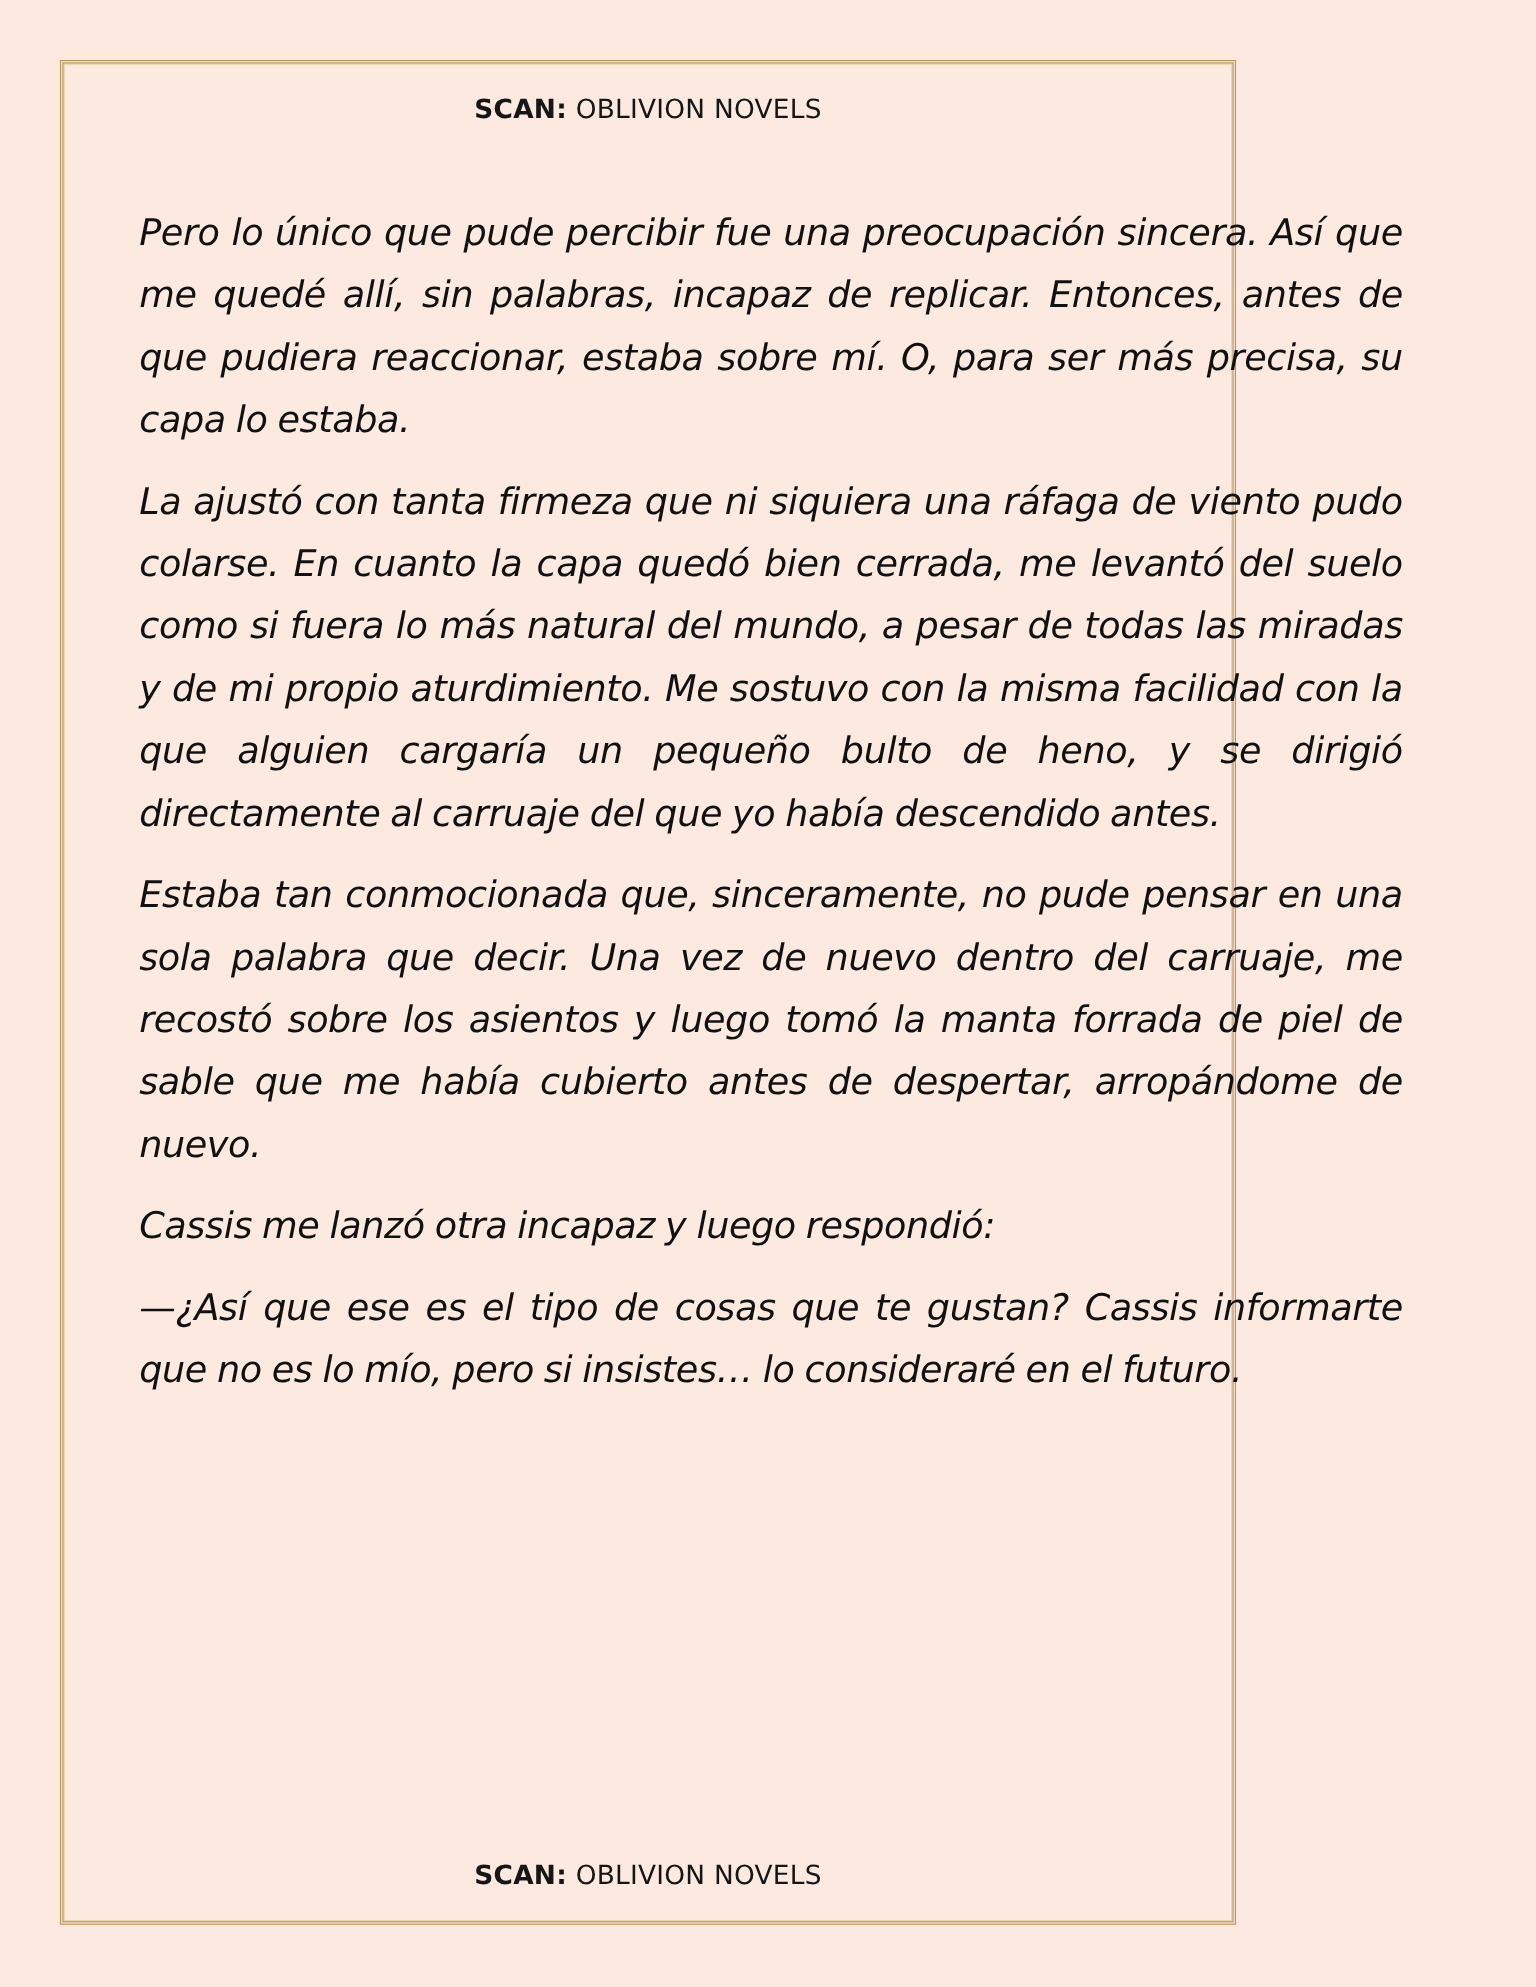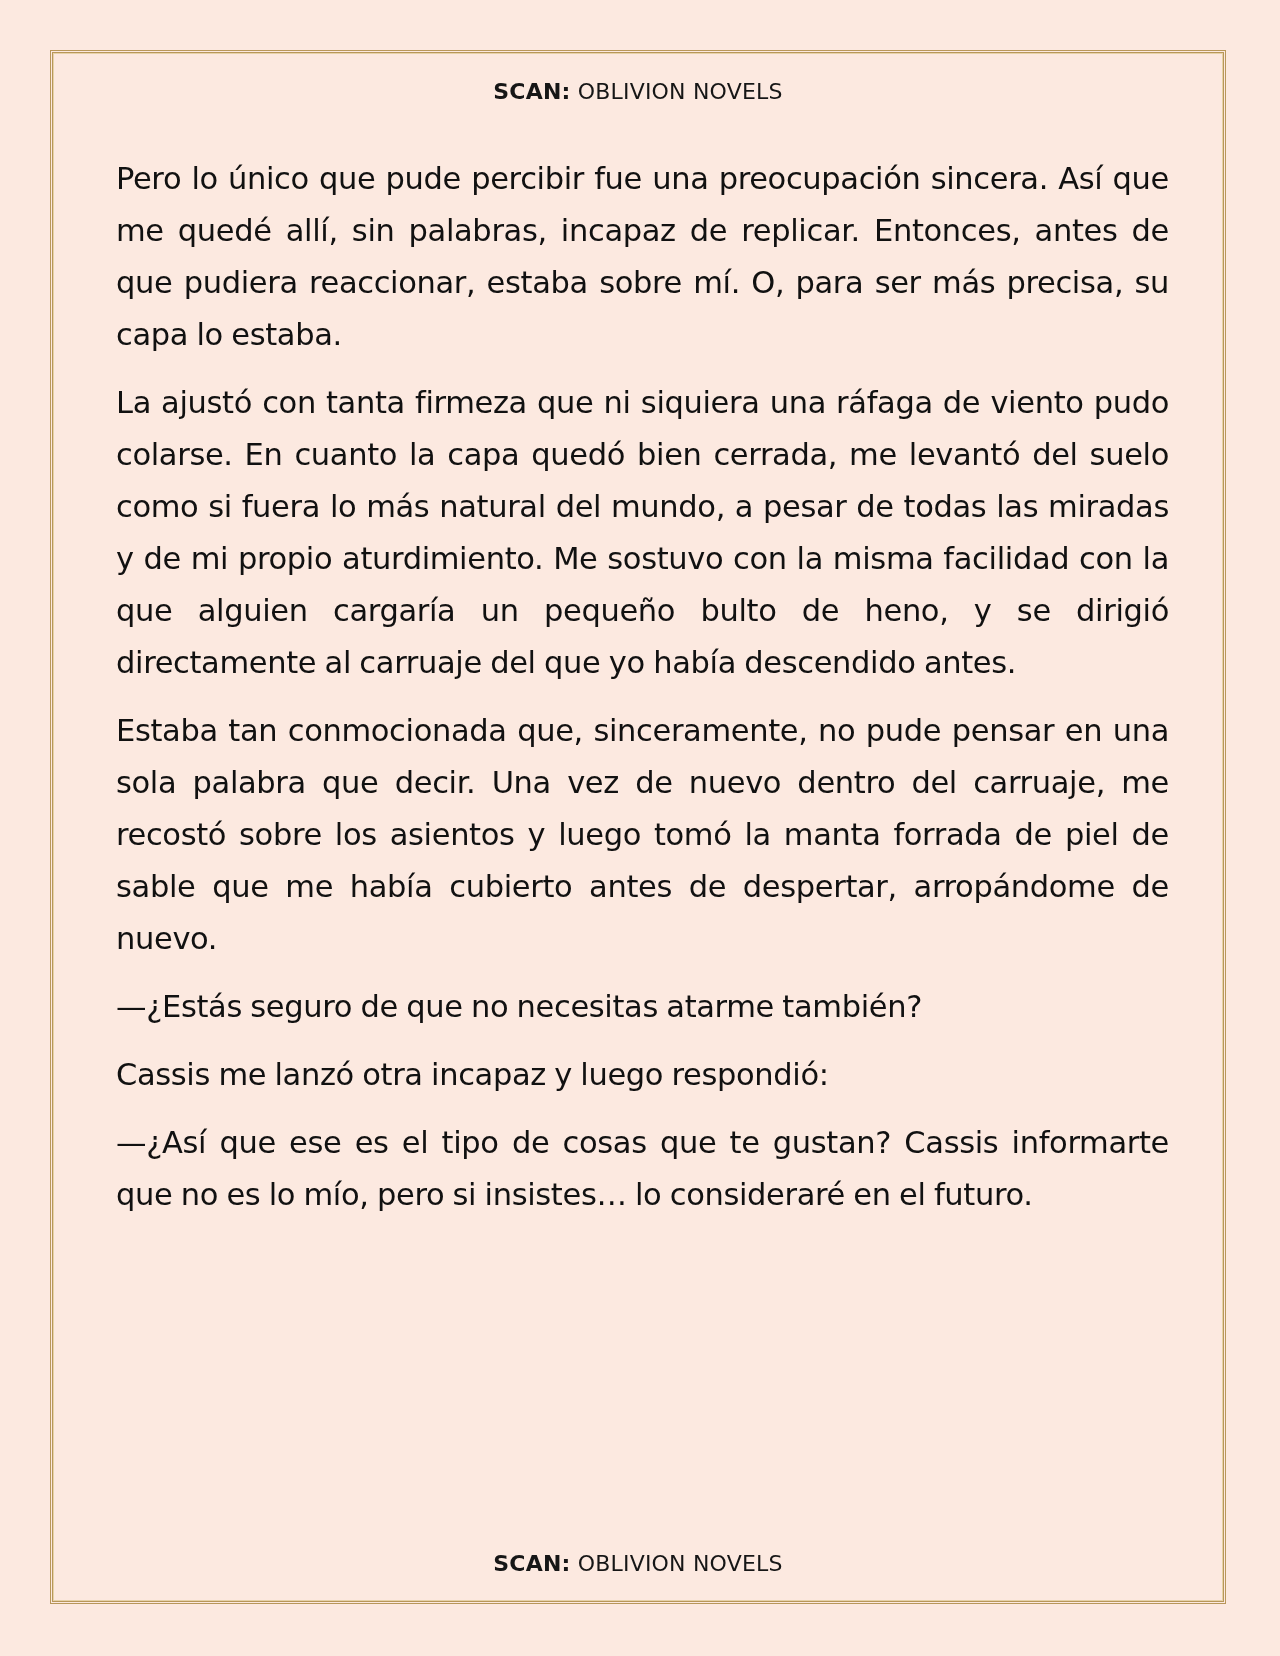--- a/index.html
+++ b/index.html
@@ -12,21 +12,21 @@
       background: #fce9e0;
       position: relative;
       overflow: hidden;
       font-family: "DejaVu Sans", sans-serif;
       color: #111111;
     }
     .page-frame {
       position: absolute;
       left: 50px;
       top: 50px;
-      width: 1176px;
+      width: 980px;
       height: 1554px;
       box-sizing: border-box;
       border: 3px double #b8975a;
       box-shadow: inset 0 0 0 1px #e6d2a8;
     }
     .scan-credit {
       position: absolute;
       left: 0;
       width: 100%;
       text-align: center;
@@ -36,22 +36,23 @@
     }
     .scan-credit .label {
       font-weight: bold;
     }
     .scan-header { top: 26px; }
     .scan-footer { top: 1498px; }
 
     .body-text {
       position: absolute;
       left: 63px;
-      top: 100px;
+      top: 116px;
       width: 1053px;
+      font-style: italic;
     }
     .paragraph {
       margin: 0 0 16px 0;
       font-size: 30.5px;
       line-height: 52px;
       text-align: justify;
       word-spacing: -1px;
       letter-spacing: -0.35px;
     }
   </style>
@@ -62,21 +63,20 @@
 
   <div class="scan-credit scan-header">
     <span class="label">SCAN:</span>
     <span>OBLIVION NOVELS</span>
   </div>
 
   <div class="body-text">
     <p class="paragraph">Pero lo único que pude percibir fue una preocupación sincera. Así que me quedé allí, sin palabras, incapaz de replicar. Entonces, antes de que pudiera reaccionar, estaba sobre mí. O, para ser más precisa, su capa lo estaba.</p>
     <p class="paragraph">La ajustó con tanta firmeza que ni siquiera una ráfaga de viento pudo colarse. En cuanto la capa quedó bien cerrada, me levantó del suelo como si fuera lo más natural del mundo, a pesar de todas las miradas y de mi propio aturdimiento. Me sostuvo con la misma facilidad con la que alguien cargaría un pequeño bulto de heno, y se dirigió directamente al carruaje del que yo había descendido antes.</p>
     <p class="paragraph">Estaba tan conmocionada que, sinceramente, no pude pensar en una sola palabra que decir. Una vez de nuevo dentro del carruaje, me recostó sobre los asientos y luego tomó la manta forrada de piel de sable que me había cubierto antes de despertar, arropándome de nuevo.</p>
-    <p class="paragraph">—¿Estás seguro de que no necesitas atarme también?</p>
     <p class="paragraph">Cassis me lanzó otra incapaz y luego respondió:</p>
     <p class="paragraph">—¿Así que ese es el tipo de cosas que te gustan? Cassis informarte que no es lo mío, pero si insistes… lo consideraré en el futuro.</p>
   </div>
 
   <div class="scan-credit scan-footer">
     <span class="label">SCAN:</span>
     <span>OBLIVION NOVELS</span>
   </div>
 
 </div>

